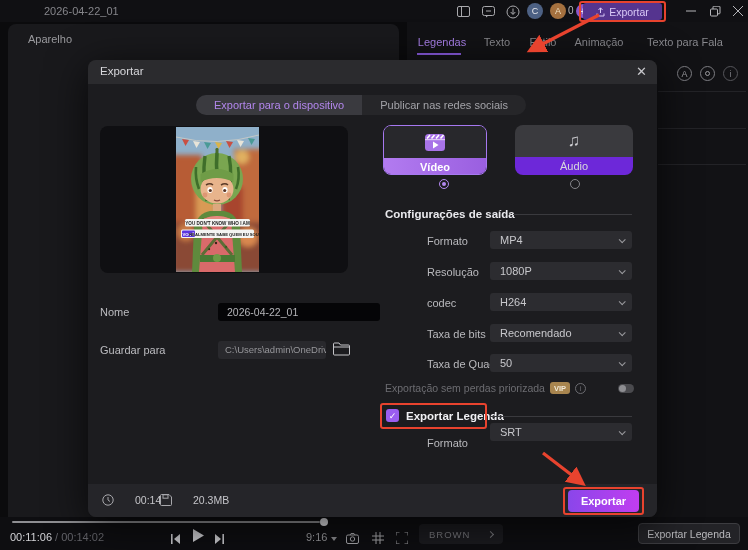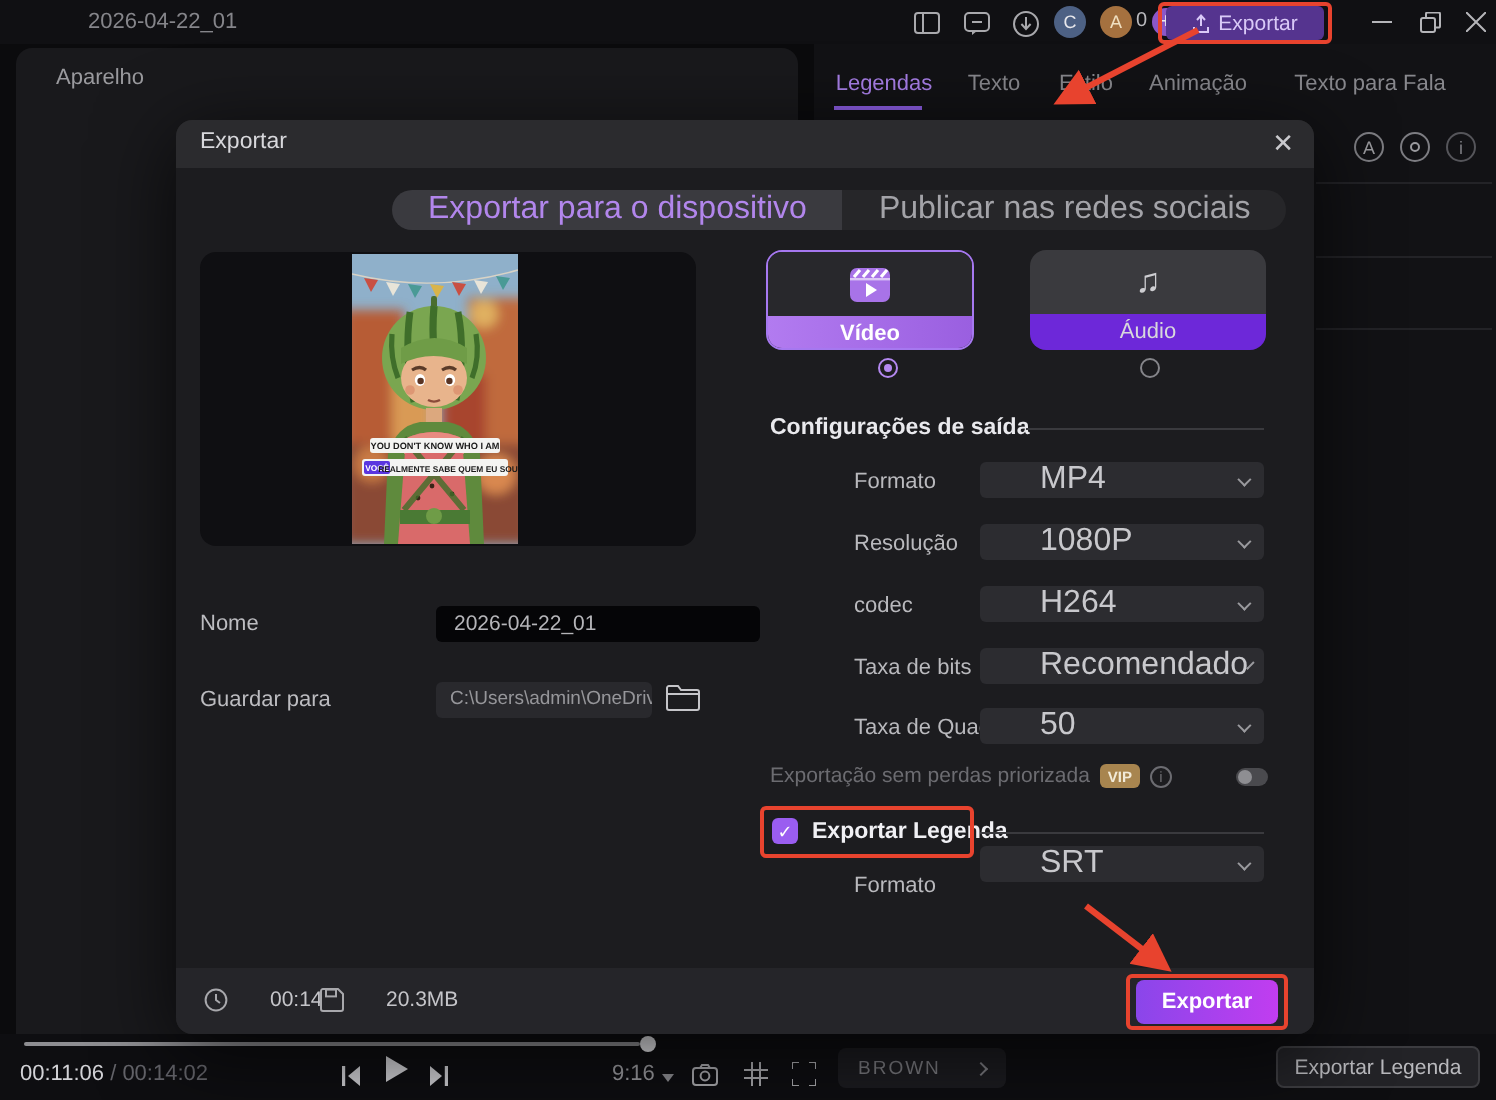--- a/index.html
+++ b/index.html
@@ -50,21 +50,21 @@
 
   
   #dialog { left:88px; top:60px; width:569px; height:457px; background:#1c1c1f; border-radius:8px;
             box-shadow:0 8px 40px rgba(0,0,0,.7); }
   #dlg-header { left:0; top:0; width:569px; height:24px; background:#2b2b2e; border-radius:8px 8px 0 0; }
   #dlg-title { left:12px; top:5px; font-size:11.5px; color:#d8d8dc; position:absolute; }
   #dlg-close { right:10px; top:4px; font-size:13px; color:#c9c9cd; position:absolute; }
   #seg-ctl { left:108px; top:35px; height:20px; display:flex; border-radius:12px; overflow:hidden; }
   #seg-device { background:#3a3a3f; color:#b286ec; }
   #seg-social { background:#262629; color:#a3a3a8; }
-  .seg { padding:0 18px; font-size:16px; display:flex; align-items:center; }
+  .seg { padding:0 18px; font-size:11px; display:flex; align-items:center; }
 
   #thumb-card { left:12px; top:66px; width:248px; height:147px; background:#0f0f12; border-radius:8px; }
   #thumb-video { left:88px; top:67px; width:83px; height:145px; overflow:hidden; }
 
   .fld-label { font-size:11px; color:#bcbcc0; position:absolute; }
   #name-input { left:130px; top:243px; width:162px; height:18px; background:#050507; border-radius:3px;
                 color:#b5b5b9; font-size:10.5px; line-height:18px; padding-left:9px; }
   #path-input { left:130px; top:281px; width:108px; height:18px; background:#29292d; border-radius:3px;
                 color:#96969a; font-size:9.5px; line-height:18px; padding-left:7px; overflow:hidden; white-space:nowrap; }
   #folder-btn { left:245px; top:282px; width:18px; height:16px; color:#c5c5c9; }
@@ -81,21 +81,21 @@
   .radio { top:119px; width:10px; height:10px; border-radius:50%; }
   #radio-video { left:351px; border:1.5px solid #b488f0; display:flex; align-items:center; justify-content:center; }
   #radio-video::after { content:""; width:4px; height:4px; border-radius:50%; background:#b488f0; }
   #radio-audio { left:482px; border:1.5px solid #85858a; }
 
   #out-title { left:297px; top:148px; font-size:11.5px; font-weight:bold; color:#e9e9ed; position:absolute; }
   #out-line { left:425px; top:154px; width:119px; height:1px; background:#3a3a3e; position:absolute; }
   .row-label { left:297px; font-size:11px; color:#b9b9bd; position:absolute;padding-left:42px; }
   .select { left:402px; width:142px; height:18px; background:#2c2c30; border-radius:3px; position:absolute;
             display:flex; align-items:center; justify-content:space-between; padding:0 8px 0 10px; }
-  .select span { font-size:16px; color:#c8c8cc;margin-left:20px; }
+  .select span { font-size:11px; color:#c8c8cc; }
   .chev-dn { width:5px; height:5px; border-right:1.5px solid #9a9a9e; border-bottom:1.5px solid #9a9a9e;
              transform:rotate(45deg) translateY(-1px); }
 
   #lossless-row { left:297px; top:322px; display:flex; align-items:center; gap:5px; position:absolute; }
   #lossless-label { font-size:10.5px; color:#6c6c71; }
   #vip-badge { background:#a8854f; color:#f2ead8; font-size:7.5px; font-weight:bold; border-radius:3px; padding:1.5px 4px; }
   #lossless-info { width:11px; height:11px; border:1px solid #6c6c71; border-radius:50%; color:#6c6c71; font-size:7.5px;
                    display:flex; align-items:center; justify-content:center; }
   #toggle { left:530px; top:324px; width:16px; height:9px; background:#4a4a4e; border-radius:5px; position:absolute; }
   #toggle::after { content:""; position:absolute; left:1px; top:1px; width:7px; height:7px; border-radius:50%; background:#8e8e92; }

